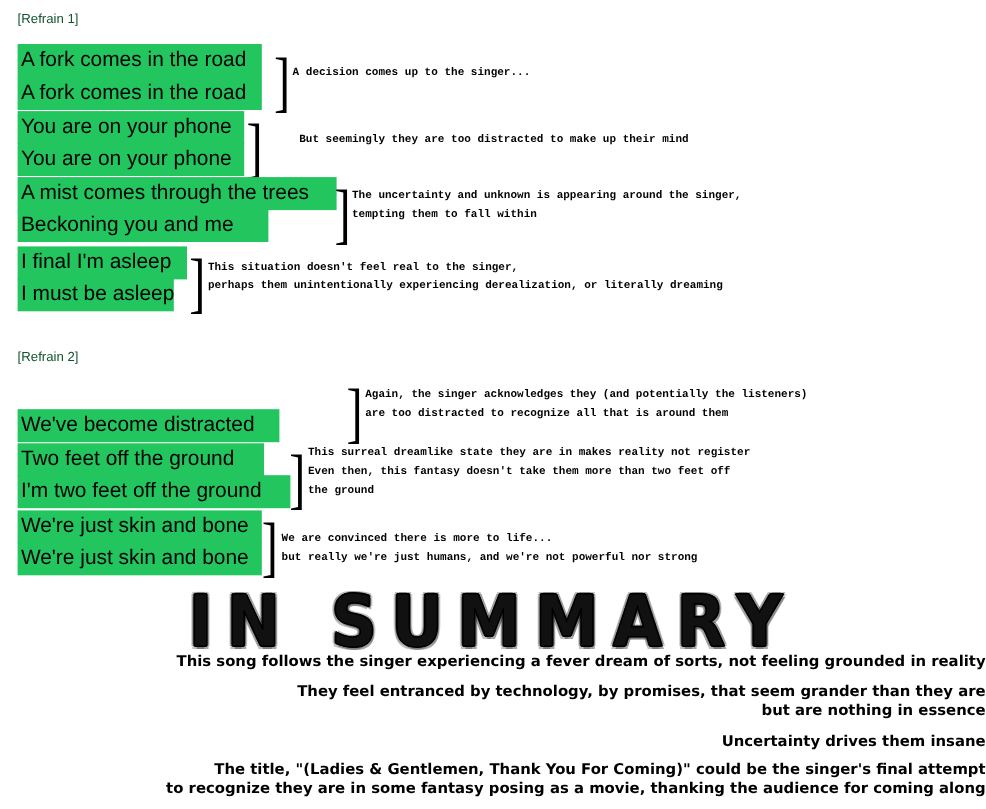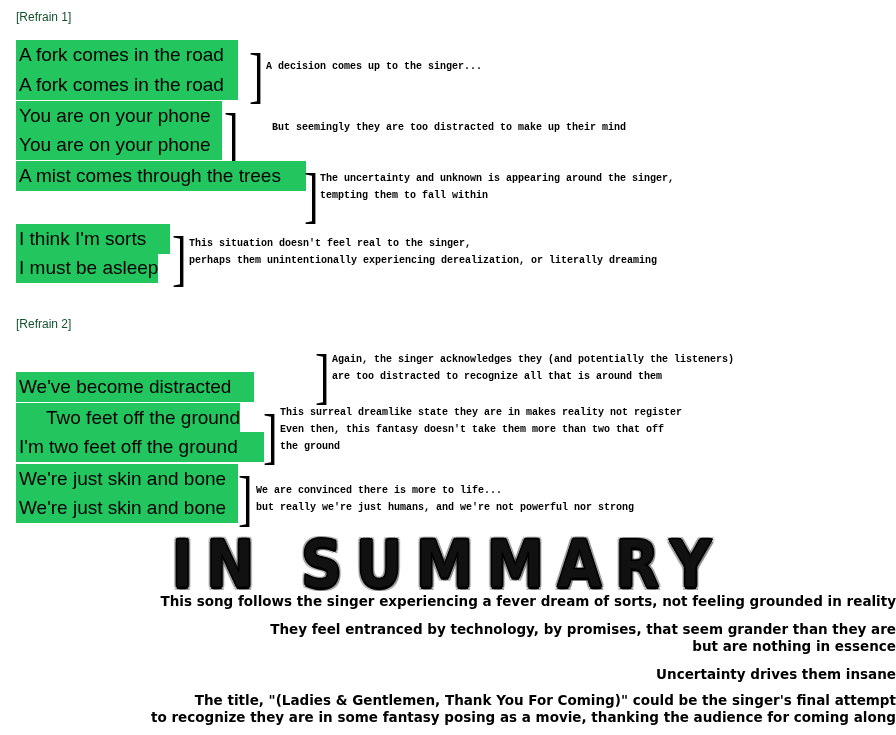--- a/index.html
+++ b/index.html
@@ -107,46 +107,47 @@
   <div class="bracket" style="left:249px; top:45px; font-size:42px; transform:scale(1.05,1.45);">]</div>
   <div class="annot" style="left:266px; top:58px;">A decision comes up to the singer...</div>
 
   <div class="lyric" style="left:16px; top:101px; width:206px;">You are on your phone</div>
   <div class="lyric" style="left:16px; top:130px; width:206px;">You are on your phone</div>
 
   <div class="bracket" style="left:224px; top:105px; font-size:42px; transform:scale(1.05,1.45);">]</div>
   <div class="annot" style="left:240px; top:119px;margin-left:32px;">But seemingly they are too distracted to make up their mind</div>
 
   <div class="lyric" style="left:16px; top:161px; width:290px;">A mist comes through the trees</div>
+  <div class="lyric" style="left:16px; top:190px; width:228px;">Beckoning you and me</div>
 
   <div class="bracket" style="left:304px; top:165px; font-size:42px; transform:scale(1.05,1.45);">]</div>
   <div class="annot" style="left:320px; top:170px;">The uncertainty and unknown is appearing around the singer,
 tempting them to fall within</div>
 
-  <div class="lyric" style="left:16px; top:224px; width:154px;">I think I'm sorts</div>
+  <div class="lyric" style="left:16px; top:224px; width:154px;">I final I'm asleep</div>
   <div class="lyric" style="left:16px; top:253px; width:142px;">I must be asleep</div>
 
   <div class="bracket" style="left:172px; top:228px; font-size:42px; transform:scale(1.05,1.45);">]</div>
   <div class="annot" style="left:189px; top:235px;">This situation doesn't feel real to the singer,
 perhaps them unintentionally experiencing derealization, or literally dreaming</div>
 
   <div class="section-header" style="left:16px; top:317px;">[Refrain 2]</div>
 
   <div class="lyric" style="left:16px; top:372px; width:238px;">We've become distracted</div>
 
   <div class="bracket" style="left:315px; top:346px; font-size:42px; transform:scale(1.05,1.45);">]</div>
   <div class="annot" style="left:332px; top:351px;">Again, the singer acknowledges they (and potentially the listeners)
 are too distracted to recognize all that is around them</div>
 
-  <div class="lyric" style="left:16px; top:403px; width:224px;text-align:right;">Two feet off the ground</div>
+  <div class="lyric" style="left:16px; top:403px; width:224px;">Two feet off the ground</div>
   <div class="lyric" style="left:16px; top:432px; width:248px;">I'm two feet off the ground</div>
 
   <div class="bracket" style="left:263px; top:406px; font-size:42px; transform:scale(1.05,1.45);">]</div>
   <div class="annot" style="left:280px; top:404px;">This surreal dreamlike state they are in makes reality not register
-Even then, this fantasy doesn't take them more than two that off
+Even then, this fantasy doesn't take them more than two feet off
 the ground</div>
 
   <div class="lyric" style="left:16px; top:464px; width:222px;">We're just skin and bone</div>
   <div class="lyric" style="left:16px; top:493px; width:222px;">We're just skin and bone</div>
 
   <div class="bracket" style="left:238px; top:468px; font-size:42px; transform:scale(1.05,1.45);">]</div>
   <div class="annot" style="left:256px; top:482px;">We are convinced there is more to life...
 but really we're just humans, and we're not powerful nor strong</div>
 
   <div class="summary-title">IN SUMMARY</div>

